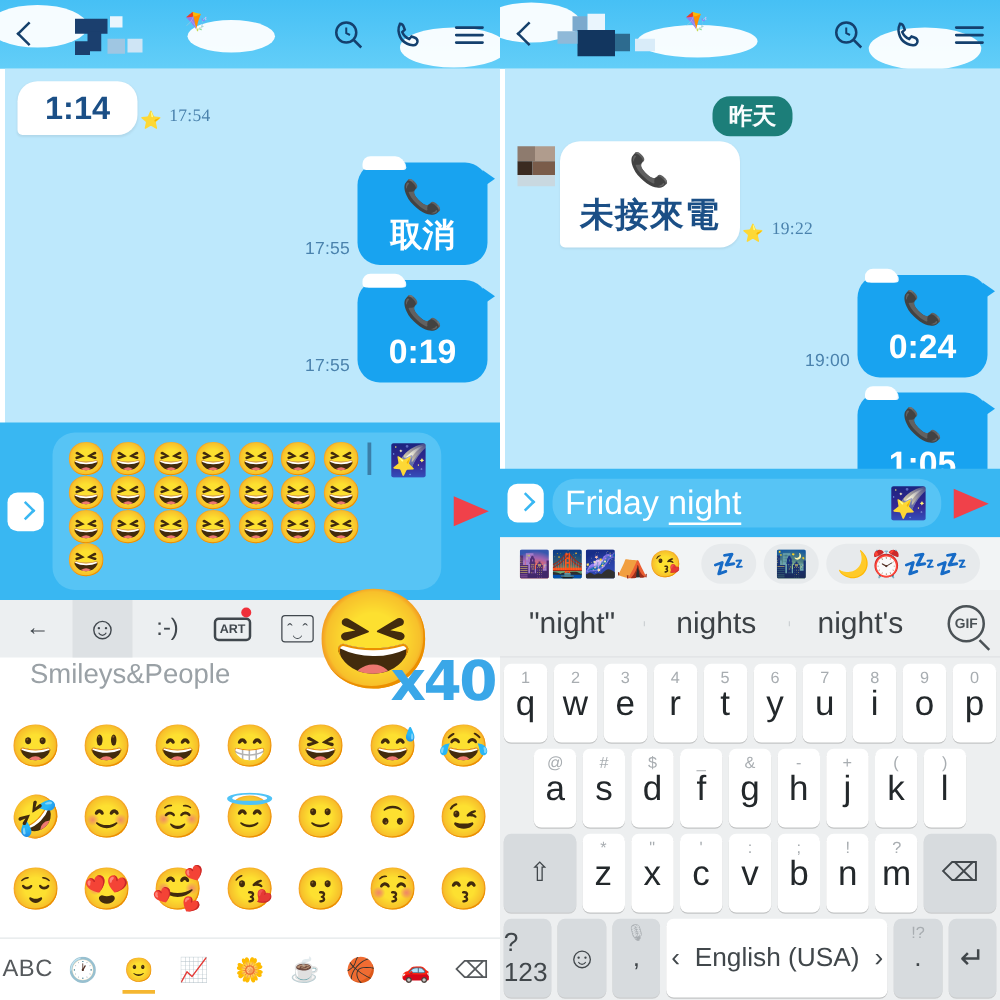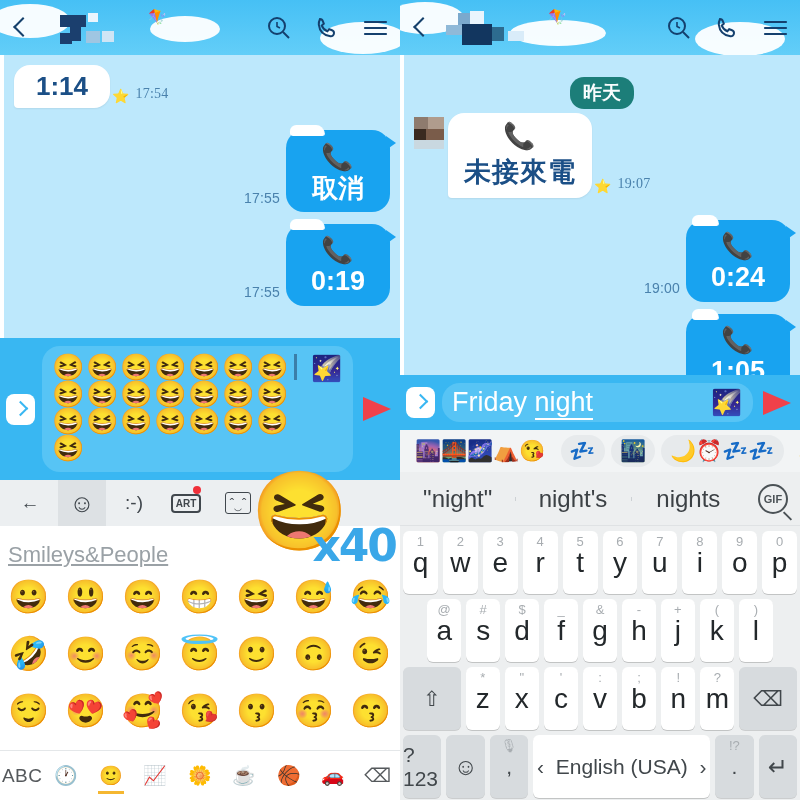--- a/index.html
+++ b/index.html
@@ -144,22 +144,22 @@
   .ek-tab { width:48px; height:46px; display:flex; align-items:center;
             justify-content:center; font-size:19px; color:#40474d; position:relative; }
   .ek-tab.active { background:#dde1e4; }
   .art-box { border:2px solid #40474d; border-radius:4px; font-size:10px;
              padding:2px 3px; font-weight:bold; }
   .reddot { position:absolute; top:6px; right:9px; width:8px; height:8px;
             border-radius:50%; background:#f0303a; }
   .ek-search { margin-left:auto; background:#fff; border-radius:16px;
      height:30px; display:flex; align-items:center; gap:6px; padding:0 14px 0 11px;
      color:#5c6368; font-size:16px; }
-  .ek-cat { height:42px; display:flex; align-items:flex-end; padding-left:8px;
-            font-size:22px; color:#9aa1a6; position:relative;text-decoration:underline; }
+  .ek-cat { height:42px; display:flex; align-items:flex-start; padding-left:24px;
+            font-size:22px; color:#9aa1a6; position:relative; }
   .ek-grid { display:grid; grid-template-columns:repeat(7,1fr); }
   .ek-grid span { font-size:33px; text-align:center; line-height:57px; height:57px; }
   .ek-bottom { position:absolute; left:0; right:0; bottom:0; height:50px;
      background:#fff; border-top:1px solid #e4e7e9; display:flex;
      align-items:center; }
   .ek-bottom > div { flex:1 1 0; text-align:center; font-size:19px;
      color:#55595c; position:relative; }
   .ek-bottom .abcs { font-size:19px; letter-spacing:.5px; }
   .ek-bottom .on:after { content:""; position:absolute; left:50%;
      transform:translateX(-50%); bottom:-7px; width:26px; height:3px;
@@ -430,21 +430,21 @@
         <span class="pix" style="left:14px;top:0;width:16px;height:12px;background:#b09c8d;"></span>
         <span class="pix" style="left:0;top:12px;width:12px;height:11px;background:#3a2a20;"></span>
         <span class="pix" style="left:12px;top:12px;width:18px;height:11px;background:#7a5c4a;"></span>
         <span class="pix" style="left:0;top:23px;width:30px;height:9px;background:#c9d8e0;"></span>
       </div>
       <div class="bub-white">
         <span class="miss-icon" style="font-size:26px;">📞</span>
         <span class="miss-txt">未接來電</span>
       </div>
       <span style="font-size:14px;margin:0 0 4px 2px;">⭐</span>
-      <span class="ts">19:07</span>
+      <span class="ts">19:22</span>
     </div>
 
     <div class="row out" style="margin-top:22px;">
       <span class="ts">19:00</span>
       <div class="bub-blue">
         <div class="snowcap sm"></div>
         <span style="font-size:26px;">📞</span>
         <span class="lbl">0:24</span>
       </div>
     </div>
@@ -471,22 +471,22 @@
   <div class="qk">
     <div class="sugg-emoji">
         <div class="chip plain">🌆🌉🌌⛺😘</div>
         <div class="chip">💤</div>
         <div class="chip">🌃</div>
         <div class="chip">🌙⏰💤💤</div>
         <div class="chip plain">🌙</div>
       </div>
     <div class="sugg-word">
       <div class="sw">"night"</div>
+      <div class="sw">nights</div>
       <div class="sw">night's</div>
-      <div class="sw">nights</div>
       <div class="gifbtn">
         <span class="gifcircle">GIF</span>
       </div>
     </div>
     <div class="krow" id="krow1">
         <div class="key">
           <span class="sup">1</span>
           <span class="main">q</span>
         </div>
         <div class="key">

